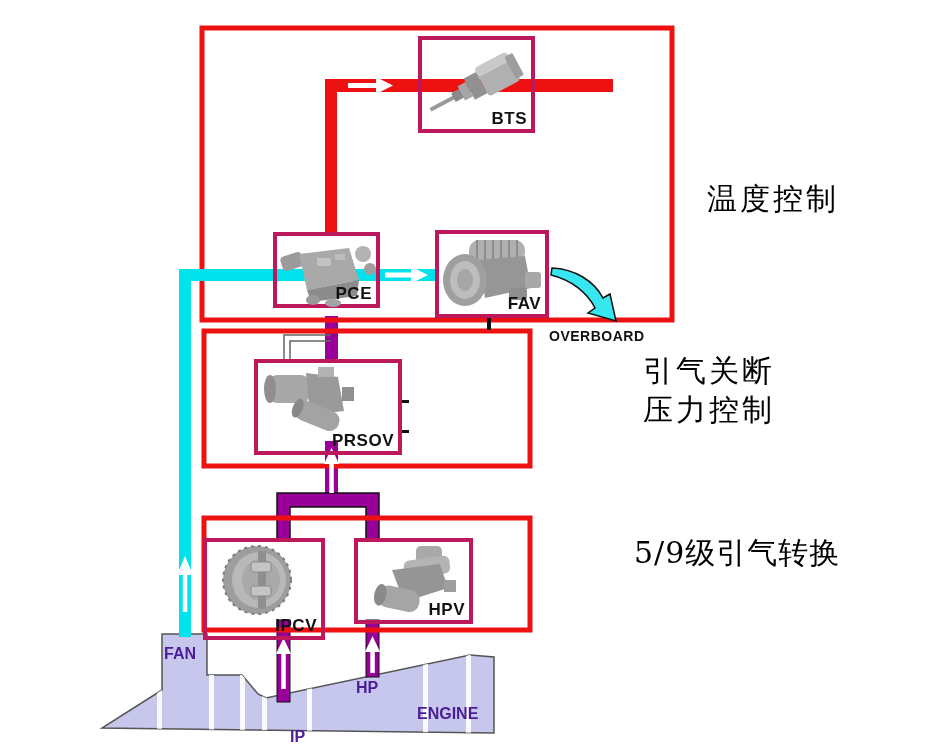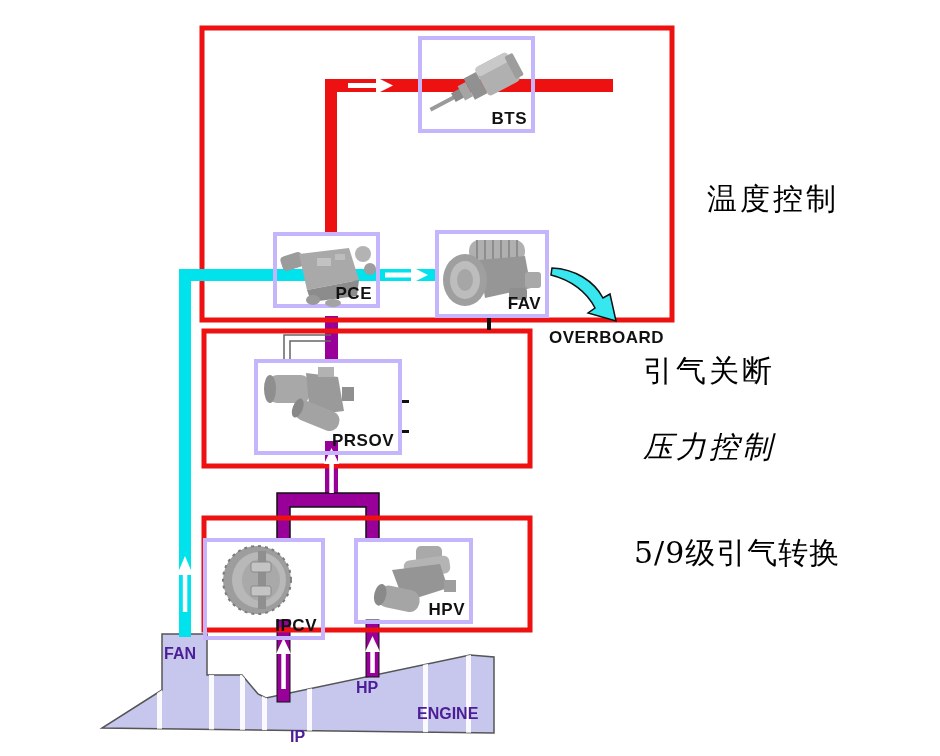--- a/index.html
+++ b/index.html
@@ -2,34 +2,34 @@
 <html><head>
 <meta charset="utf-8">
 <style>
   html,body{margin:0;padding:0;background:#fff;}
   #stage{
     position:relative;width:940px;height:756px;background:#ffffff;overflow:hidden;
     font-family:"Liberation Sans","DejaVu Sans",sans-serif;
   }
   #gfx{position:absolute;left:0;top:0;z-index:1;}
   .cbox{
-    position:absolute;border:4px solid #c4b5fd;background:transparent;z-index:2;box-sizing:border-box;
+    position:absolute;border:4px solid #be185d;background:transparent;z-index:2;box-sizing:border-box;
   }
   .cbox svg{position:absolute;left:2px;top:2px;}
   .clabel{
     position:absolute;right:4px;bottom:0px;font-weight:bold;font-size:17px;color:#111;
     letter-spacing:0.5px;line-height:1.1;background:transparent;z-index:3;
   }
   .txt{position:absolute;z-index:3;color:#111;white-space:nowrap;}
   .cn{
     font-family:"DejaVu Serif","Liberation Serif",serif;
     font-size:30px;letter-spacing:3px;color:#000;
   }
   .eng-label{font-weight:bold;font-size:16px;color:#4c1d95;}
-  .overboard{font-weight:bold;font-size:17px;letter-spacing:0.5px;color:#111;}
+  .overboard{font-weight:bold;font-size:14px;letter-spacing:0.5px;color:#111;}
 </style>
 </head>
 <body>
 
 <div id="stage">
 
   <svg id="gfx" width="940" height="756" viewBox="0 0 940 756">
     <defs>
       <clipPath id="engineClip">
         <polygon points="162,634 207,634 207,675 242,675 258,694 266,698 470,655 494,657 494,733 102,728 162,690"></polygon>
@@ -199,21 +199,21 @@
       </g>
       <rect x="84" y="36" width="12" height="12" fill="#9e9e9e"></rect>
     </svg>
     <span class="clabel">HPV</span>
   </div>
 
   <div class="txt cn" style="left:707px;top:179px;text-align:center;">温度控制</div>
 
   <div class="txt cn" style="left:643px;top:351px;">引气关断</div>
 
-  <div class="txt cn" style="left:643px;top:427px;font-style:italic;">压力控制</div>
+  <div class="txt cn" style="left:643px;top:390px;">压力控制</div>
 
   <div class="txt cn" style="left:634px;top:533px;letter-spacing:1px;">5/9级引气转换</div>
 
   <div class="txt overboard" style="left:549px;top:328px;">OVERBOARD</div>
 
   <div class="txt eng-label" style="left:164px;top:645px;">FAN</div>
 
   <div class="txt eng-label" style="left:290px;top:694px;margin-top:34px;">IP</div>
 
   <div class="txt eng-label" style="left:356px;top:679px;">HP</div>

